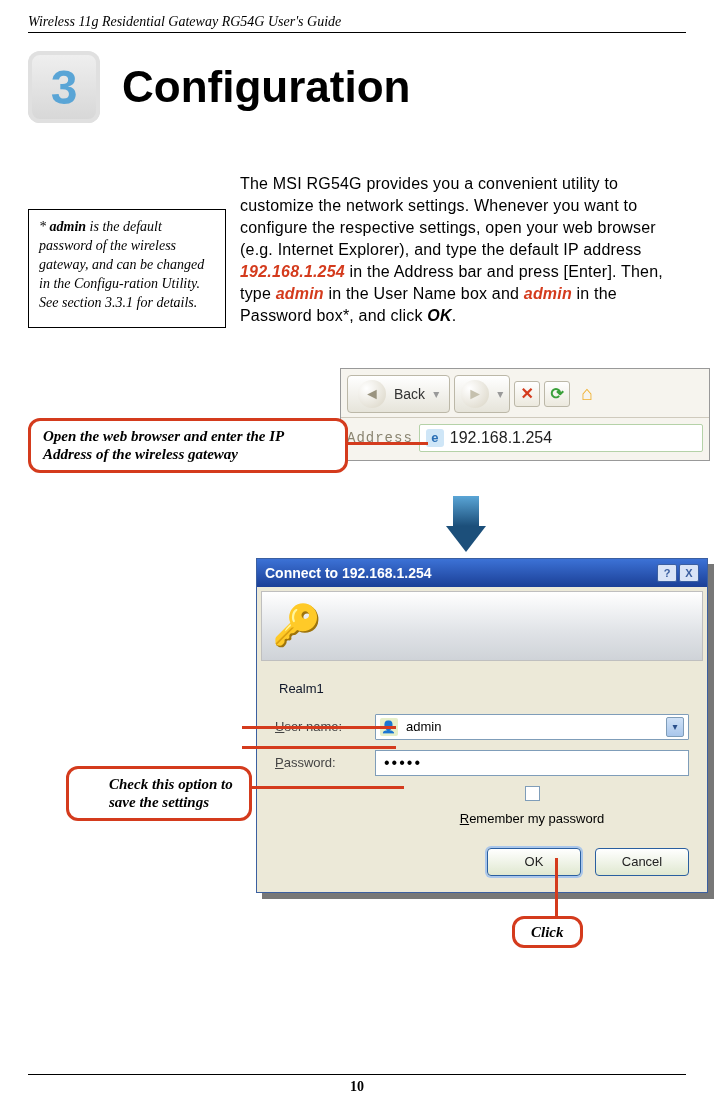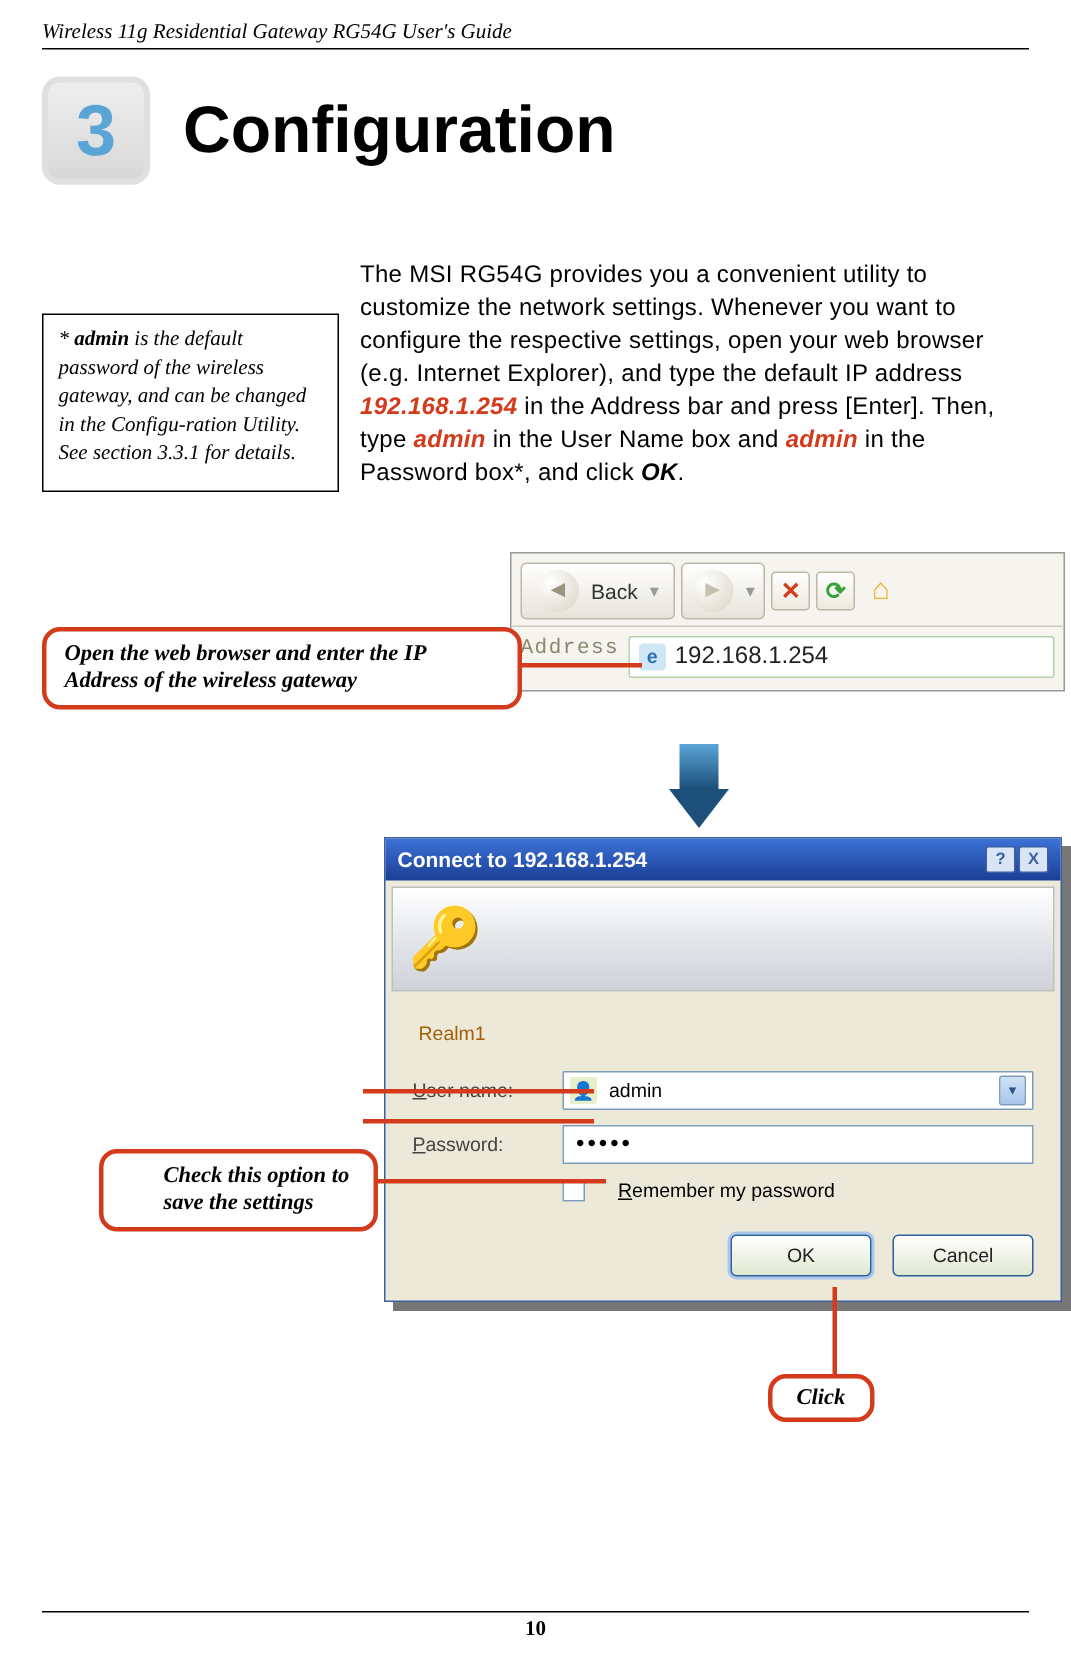--- a/index.html
+++ b/index.html
@@ -132,21 +132,21 @@
   .tb-sq {
     width:26px;height:26px;border:1px solid #bcb8a8;border-radius:3px;
     background:linear-gradient(#fff,#ece9de);
     display:flex;align-items:center;justify-content:center;
     font-size:16px;font-weight:bold;
   }
   .tb-sq.red{color:#d43b1d;}
   .tb-sq.green{color:#3aa03a;}
   .tb-home{color:#f0b030;font-size:20px;}
   .browser-row2 {
-    display:flex;gap:6px;padding:6px 6px 8px 6px;
+    display:flex;align-items:center;gap:6px;padding:6px 6px 8px 6px;
   }
   .addr-label { color:#8a8470; font-size:14px; letter-spacing:1px; font-family:"Courier New",monospace;}
   .addr-field {
     flex:1;height:28px;border:1px solid #b5d2a8;background:#fff;border-radius:2px;
     display:flex;align-items:center;gap:6px;padding:0 6px;
   }
   .ie-icon{width:18px;height:18px;border-radius:3px;background:#cfe6f7;display:flex;align-items:center;justify-content:center;color:#2a6fb5;font-weight:bold;font-size:13px;}
   .addr-text{font-size:16px;color:#222;font-family:Arial;}
 
   
@@ -195,33 +195,33 @@
     font-weight:bold;font-size:14px;
   }
   .dlg-title .winbtns{display:flex;gap:2px;}
   .winbtn{width:20px;height:18px;background:#d9e4f7;border:1px solid #3b5fa0;border-radius:2px;display:flex;align-items:center;justify-content:center;font-size:11px;color:#3b5fa0;font-weight:bold;}
   .dlg-banner{
     height:70px;background:linear-gradient(#fff,#dfe2e6 60%,#cfd3d8);
     margin:4px;border:1px solid #bfbfbf;display:flex;align-items:center;gap:10px;padding-left:10px;
   }
   .keyring{font-size:40px;color:#d4a216;}
   .dlg-body{padding:10px 18px 16px 18px;}
-  .realm{color:#a16207;margin:6px 0 18px 4px;}
+  .realm{color:#0f172a;margin:6px 0 18px 4px;}
   .form-row{display:flex;align-items:center;gap:10px;margin-bottom:10px;}
   .form-row label{width:90px;color:#444;}
   .form-row label u{text-decoration:underline;}
   .combo{
     flex:1;height:26px;border:1px solid #7f9db9;background:#fff;border-radius:1px;
     display:flex;align-items:center;justify-content:space-between;padding:0 4px;
   }
   .combo .left{display:flex;align-items:center;gap:8px;}
   .user-ico{width:18px;height:18px;border-radius:2px;background:#e6efc9;display:flex;align-items:center;justify-content:center;font-size:12px;}
   .combo .drop{width:18px;height:20px;background:linear-gradient(#cfe1f7,#a9c6eb);border:1px solid #7f9db9;border-radius:2px;display:flex;align-items:center;justify-content:center;font-size:10px;color:#2a4f8a;}
   .pw-input{flex:1;height:26px;border:1px solid #7f9db9;background:#fff;padding:0 8px;display:flex;align-items:center;font-size:16px;letter-spacing:2px;}
-  .chk-row{display:flex;align-items:center;gap:22px;margin:6px 0 22px 100px;}
+  .chk-row{display:flex;align-items:center;gap:10px;margin:6px 0 22px 100px;flex-direction:column;}
   .chkbox{width:15px;height:15px;border:1px solid #7f9db9;background:#fff;}
   .btn-row{display:flex;justify-content:flex-end;gap:14px;}
   .xp-btn{width:94px;height:28px;border:1px solid #2a5fa0;border-radius:4px;background:linear-gradient(#fff,#e0e8d0);color:#222;display:flex;align-items:center;justify-content:center;font-size:13px;}
   .xp-btn.ok{box-shadow:0 0 0 2px #a9c6eb;}
 
   .page-footer{
     position:absolute;bottom:12px;left:0;right:0;text-align:center;border-top:1px solid #000;
     width:658px;margin:13px 28px;padding-top:4px;font-family:"Times New Roman",serif;font-weight:bold;font-size:14px;
   }
 </style>

